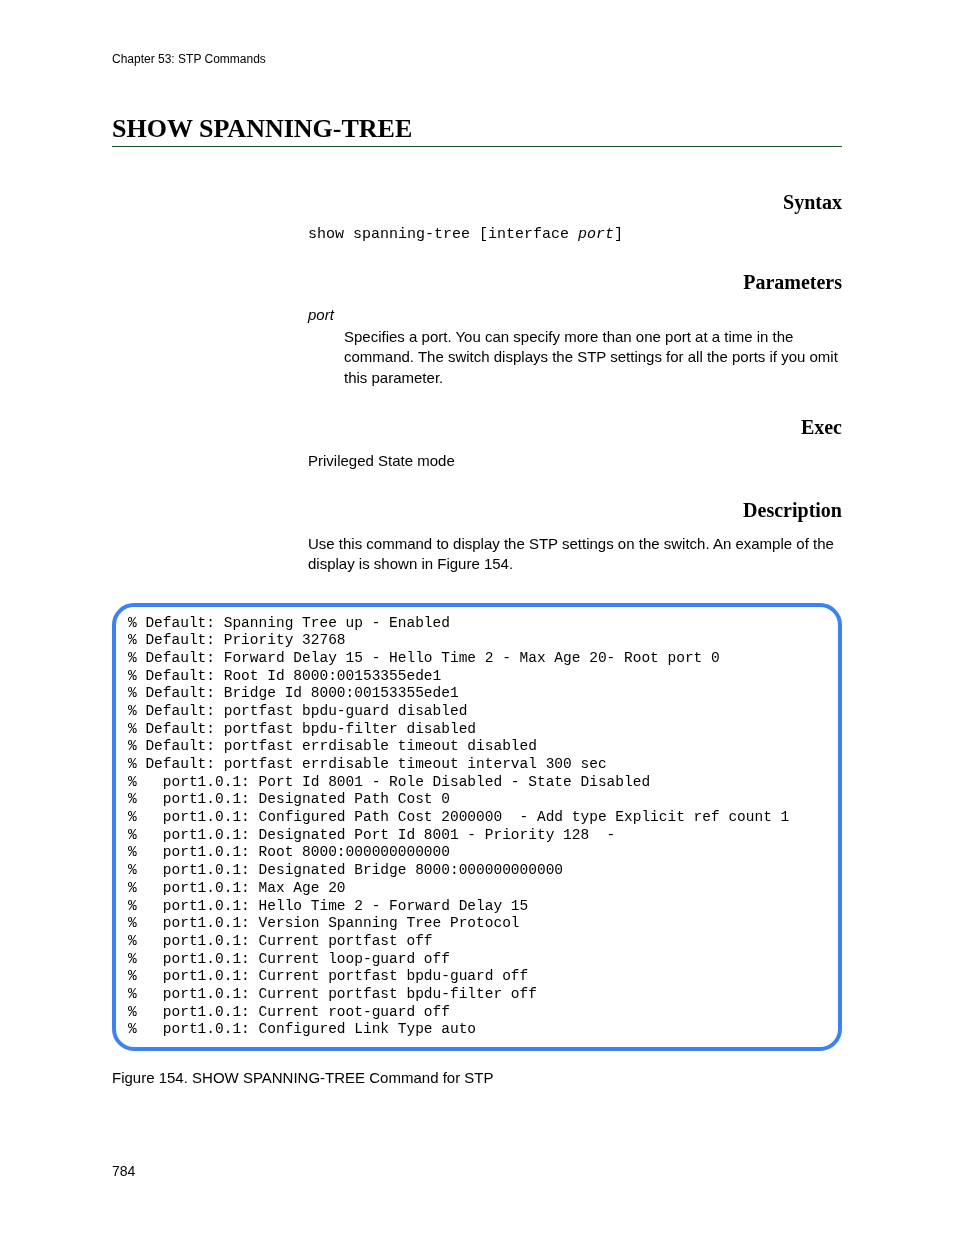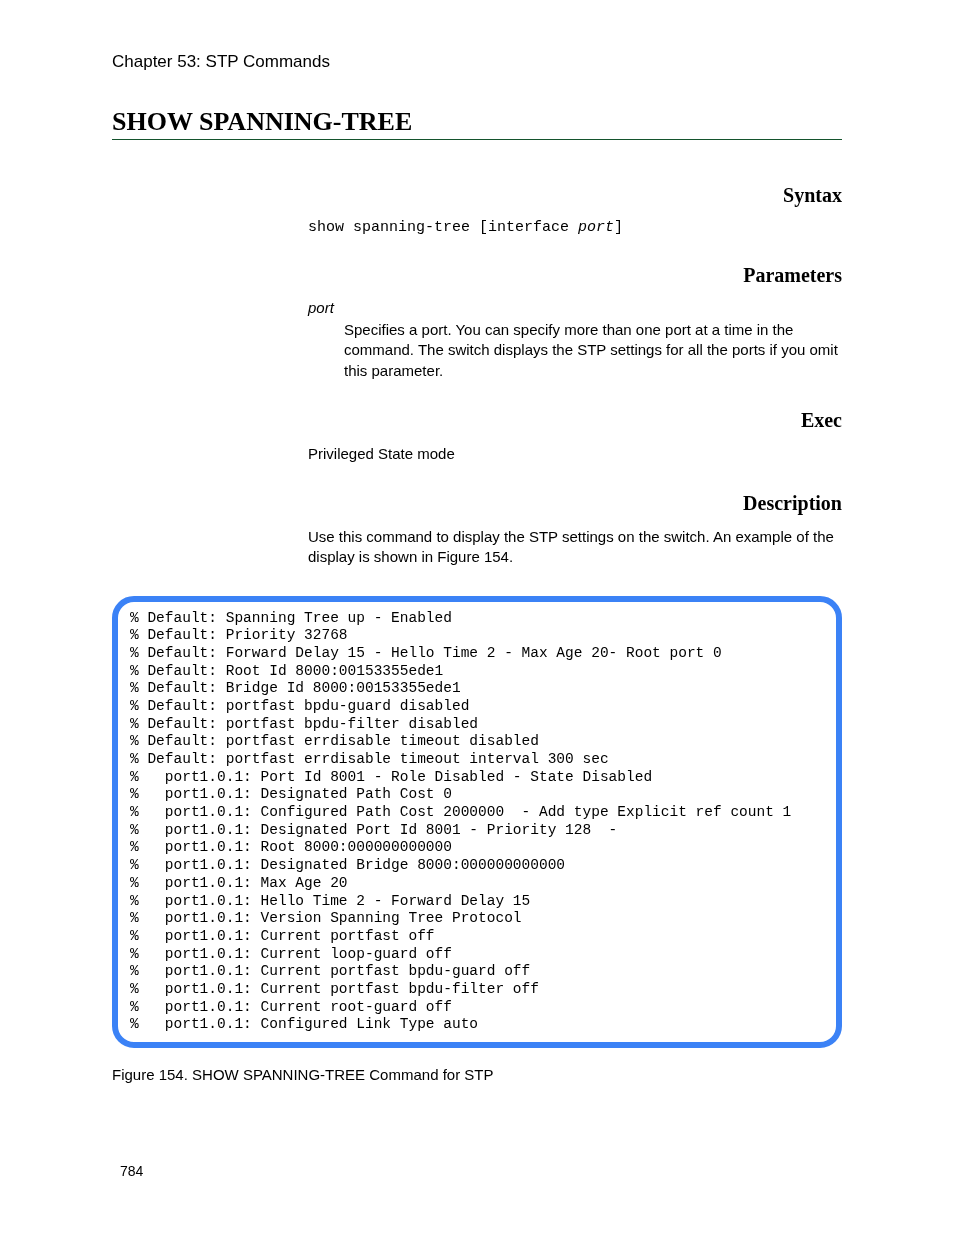--- a/index.html
+++ b/index.html
@@ -10,22 +10,22 @@
     color: #000;
   }
   .page {
     width: 954px;
     height: 1235px;
     box-sizing: border-box;
     padding: 52px 112px 0 112px;
     position: relative;
   }
   .running-header {
-    font-size: 17px;
-    margin-bottom: 35px;
+    font-size: 12px;
+    margin-bottom: 48px;
   }
   .main-title {
     font-family: "Times New Roman", Times, serif;
     font-size: 26px;
     font-weight: bold;
     border-bottom: 1px solid #14532d;
     padding-bottom: 2px;
     margin-bottom: 44px;
   }
   .content-block {
@@ -57,38 +57,38 @@
     line-height: 1.35;
     margin-bottom: 28px;
   }
   .modes-text, .desc-text {
     font-size: 15px;
     line-height: 1.35;
     margin-bottom: 28px;
   }
   .output-box {
     margin: 16px 0 18px 0;
-    border: 6px solid #3b82f6;
+    border: 4px solid #3b82f6;
     border-radius: 22px;
     padding: 8px 12px 8px 12px;
     font-family: "Courier New", monospace;
     font-size: 14.5px;
     line-height: 1.22;
     white-space: pre;
     overflow: hidden;
   }
   .figure-caption {
     text-align: left;
     font-size: 15px;
     margin-top: 18px;
   }
   .page-number {
     position: absolute;
     bottom: 56px;
-    left: 120px;
+    left: 112px;
     font-size: 14px;
   }
 </style>
 </head>
 <body>
 
 <div class="page">
 
   <div class="running-header">Chapter 53: STP Commands</div>
 

